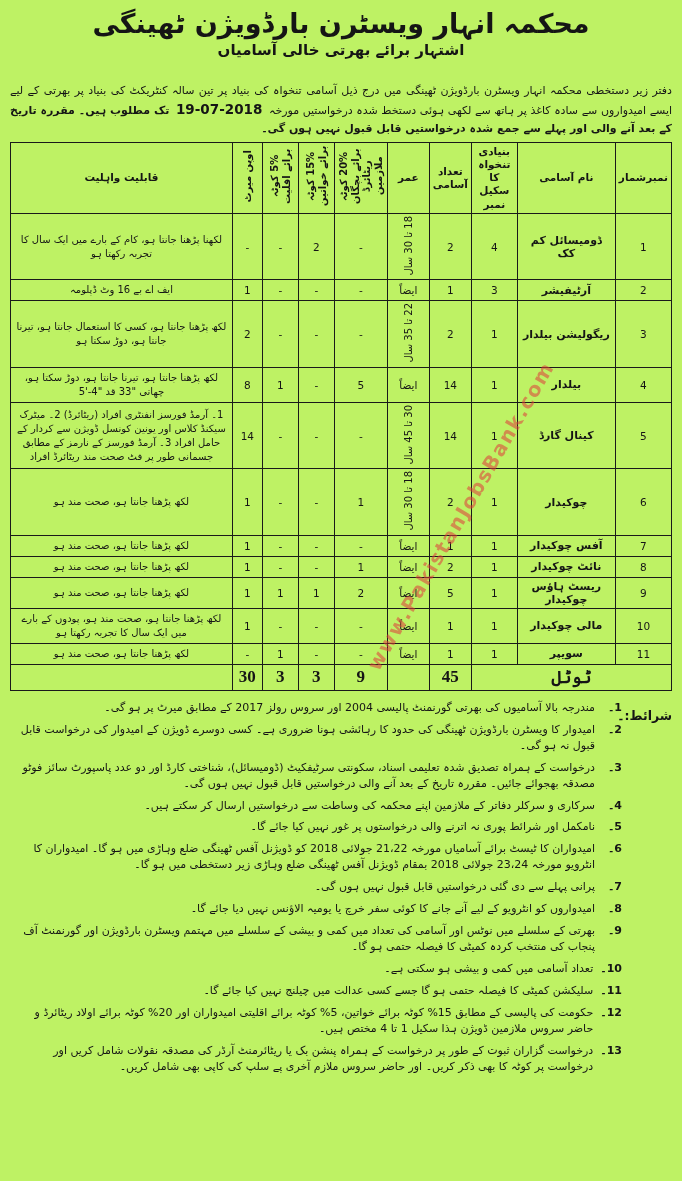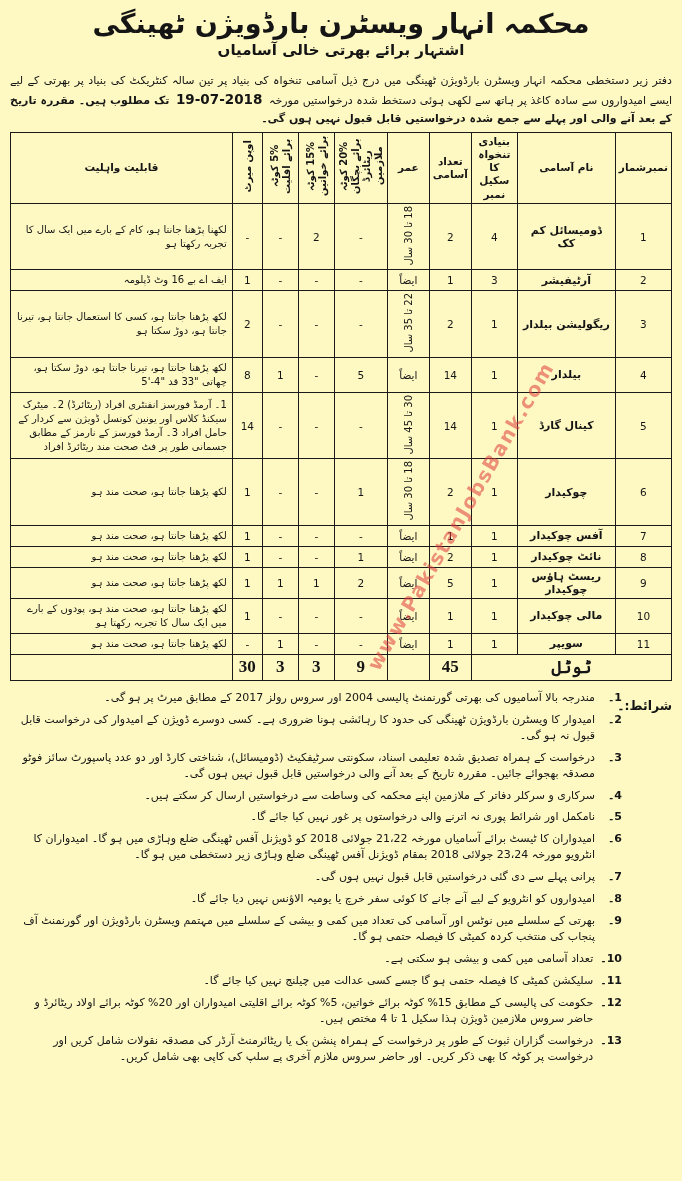--- a/index.html
+++ b/index.html
@@ -1,32 +1,32 @@
 <!DOCTYPE html>
 <html lang="ur"><head>
 <meta charset="utf-8">
 <style>
   * { margin:0; padding:0; box-sizing:border-box; }
   html,body { background:#e8e8e4; }
   .page {
     width:682px; height:1181px; margin:0 auto; position:relative; overflow:hidden;
-    background:#fef9c3; color:#151515;
+    background:#bef264; color:#151515;
     font-family:"DejaVu Sans", sans-serif;
     padding:6px 10px 4px 10px;
   }
   .title { text-align:center; font-size:27px; font-weight:bold; direction:rtl; line-height:1.3; }
   .subtitle { text-align:center; font-size:15px; font-weight:bold; direction:rtl; }
-  .intro { direction:rtl; text-align:justify; font-size:11px; line-height:1.55; margin-top:13px; }
+  .intro { direction:rtl; text-align:justify; font-size:11px; line-height:1.55; margin-top:23px; }
   .intro .date { font-size:13.5px; font-weight:bold; unicode-bidi:embed; direction:ltr; display:inline-block; padding:0 3px; }
   .intro .tail { font-weight:bold; }
 
   table { width:100%; border-collapse:collapse; direction:rtl; margin-top:5px; border:1.5px solid #1a1a1a; }
   th,td { border:1px solid #1a1a1a; font-size:10.5px; text-align:center; vertical-align:middle; padding:2px 3px; }
   thead th { font-weight:bold; height:66px; line-height:1.25; }
-  td.qual { text-align:right; font-size:10px; line-height:1.4; padding:3px 5px;margin-top:32px; }
+  td.qual { font-size:10px; line-height:1.4; padding:3px 5px;margin-top:32px; }
   td.namecell { font-weight:bold; font-size:11px; }
   .vert { writing-mode:vertical-rl; transform:rotate(180deg); display:inline-block; line-height:1.15; white-space:nowrap; font-size:10px; }
   thead .vert { max-height:62px; white-space:normal; }
   tfoot td { font-weight:bold; font-size:17px; height:22px;font-family:Liberation Serif, serif; }
 
   .conditions { direction:rtl; position:relative; margin-top:9px; padding-right:50px; }
   .sharait { position:absolute; right:0; top:8px; font-weight:bold; font-size:12.5px; }
   .cond { display:flex; gap:7px; direction:rtl; font-size:11px; line-height:1.45; margin-bottom:6px; text-align:right; }
   .cnum { flex:0 0 20px; font-weight:bold; }
   .ctext { flex:1; }

